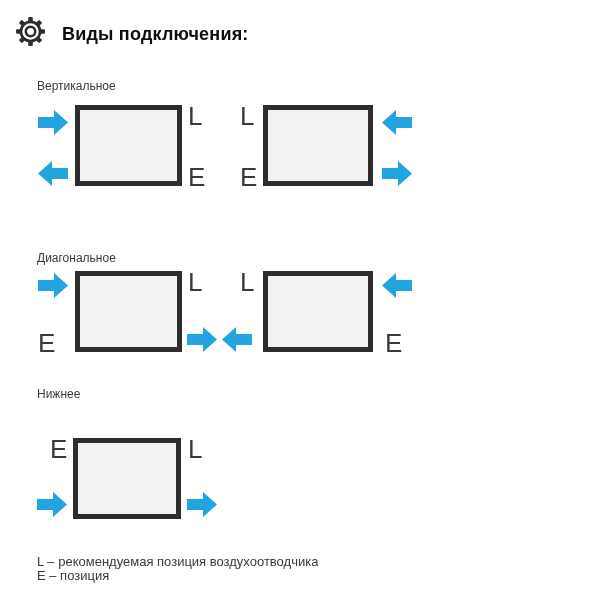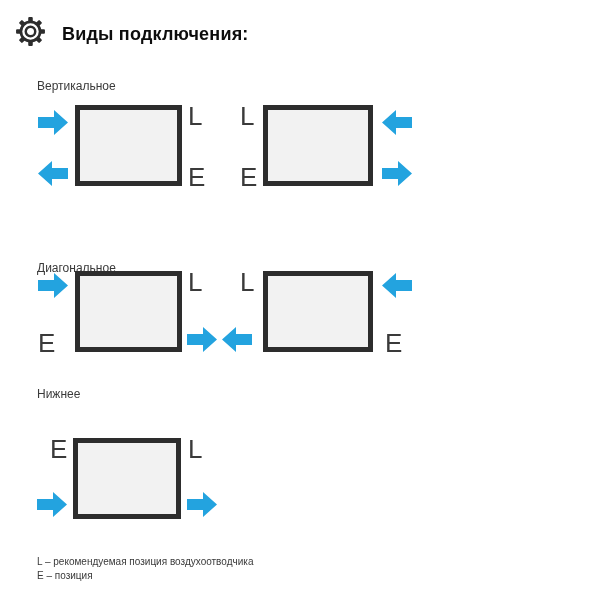--- a/index.html
+++ b/index.html
@@ -41,21 +41,21 @@
     line-height: 26px;
     color: #3a3a3a;
   }
 
   .arrow { width: 30px; height: 25px; }
   .arrow svg { display: block; width: 30px; height: 25px; }
   .arrow.left svg { transform: scaleX(-1); }
 
   .legend {
     left: 37px; top: 555px;
-    font-size: 10px;
+    font-size: 13px;
     line-height: 14px;
     color: #3a3a3a;
   }
 </style>
 </head>
 <body>
 
 <div class="canvas">
 
   <div class="abs gear">
@@ -99,21 +99,21 @@
     <svg viewBox="0 0 30 25">
         <polygon points="0,7 16,7 16,0 30,12.5 16,25 16,18 0,18" fill="#23A3DF"></polygon>
       </svg>
   </div>
   <div class="abs arrow" style="left:382px; top:161px">
     <svg viewBox="0 0 30 25">
         <polygon points="0,7 16,7 16,0 30,12.5 16,25 16,18 0,18" fill="#23A3DF"></polygon>
       </svg>
   </div>
 
-  <div class="abs section-label" style="top:261px">Диагональное</div>
+  <div class="abs section-label" style="top:251px">Диагональное</div>
 
   <div class="abs arrow" style="left:38px; top:273px">
     <svg viewBox="0 0 30 25">
         <polygon points="0,7 16,7 16,0 30,12.5 16,25 16,18 0,18" fill="#23A3DF"></polygon>
       </svg>
   </div>
   <div class="abs radiator-box" style="left:75px; top:271px"></div>
   <div class="abs port-letter" style="left:188px; top:269px">L</div>
   <div class="abs port-letter" style="left:38px; top:330px">E</div>
   <div class="abs arrow" style="left:187px; top:327px">

